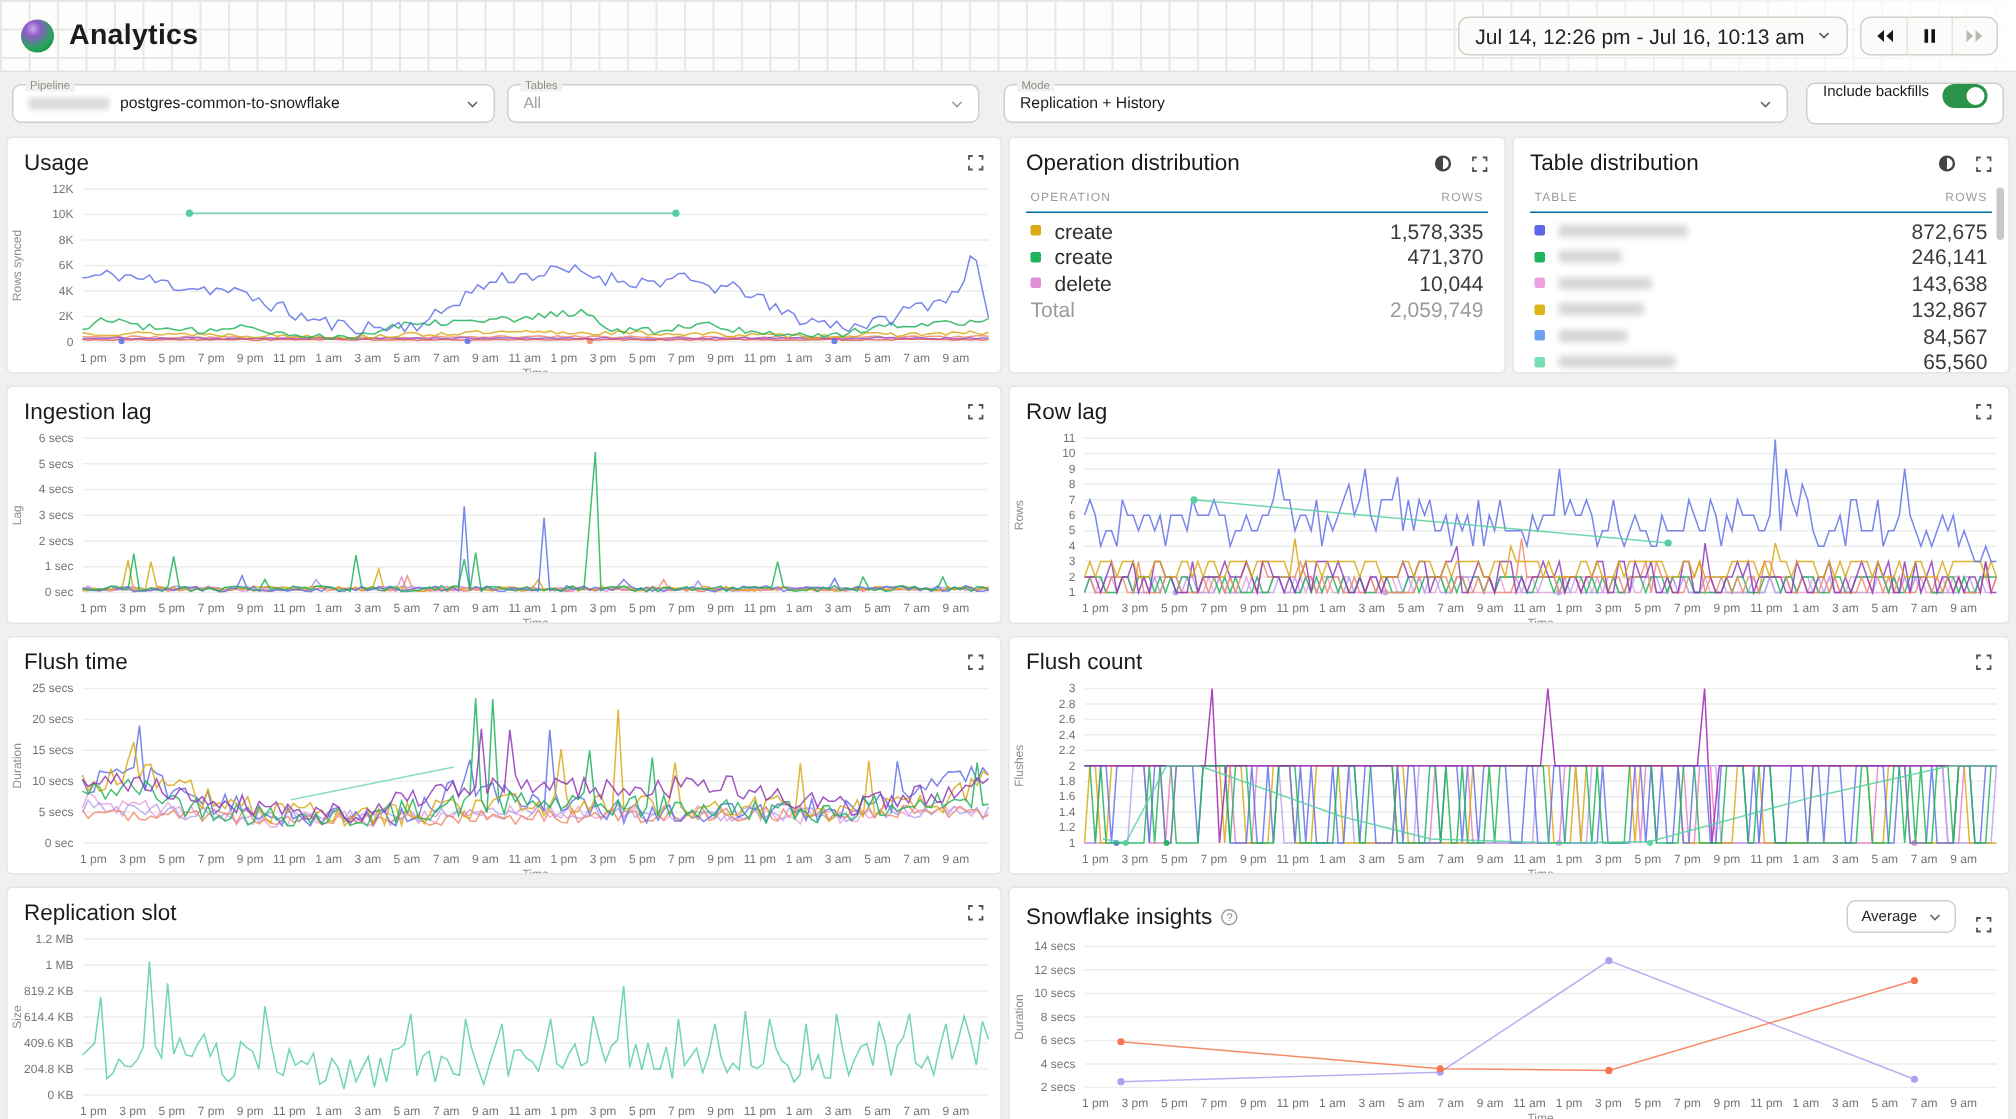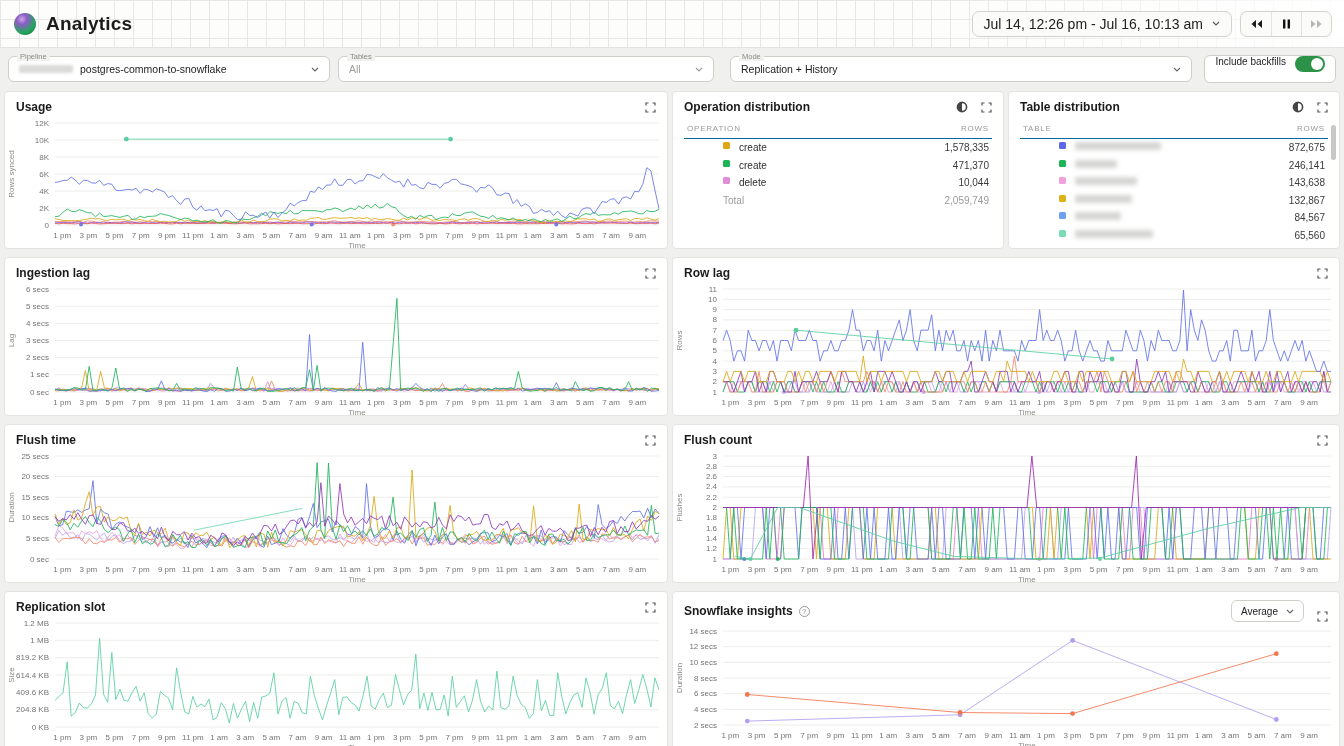--- a/index.html
+++ b/index.html
@@ -25,49 +25,49 @@
     background:#fbfbf9; border:1px solid #d2d2cd; border-radius:7px; font-size:14px; color:#222; cursor:pointer;}
   .media{ display:flex; height:26px; border:1px solid #d2d2cd; border-radius:7px; background:#fbfbf9; overflow:hidden; }
   .media button{ width:30px; border:none; background:transparent; display:flex; align-items:center; justify-content:center; cursor:pointer; }
   .media button + button{ border-left:1px solid #e3e3df; }
 
   
   .filters{ display:flex; align-items:center; gap:8px; padding:7px 8px 8px; }
   .sel{ position:relative; height:26px; background:#fff; border:1px solid #cfcfca; border-radius:6px;
     display:flex; align-items:center; padding:0 10px; font-size:10.5px; cursor:pointer; }
   .sel .flabel{ position:absolute; top:-5px; left:8px; font-size:7.5px; color:#8a8a86; background:#f0f0ee; padding:0 3px; }
-  .sel-pipeline{ width:322px; } .sel-tables{ width:376px; margin-right:8px; } .sel-mode{ flex:1; }
+  .sel-pipeline{ width:322px; } .sel-tables{ width:315px; margin-right:8px; } .sel-mode{ flex:1; }
   .muted{ color:#9e9e9a; }
   .chev{ margin-left:auto; padding-left:10px; display:flex; }
   .redact{ display:inline-block; width:54px; height:8px; background:#dadad8; border-radius:2px; filter:blur(1.6px); margin-right:7px; }
   .backfills-pill{ display:flex; align-items:flex-start; gap:9px; height:28px; padding:0 10px; margin-left:4px;
     background:#fff; border:1px solid #cfcfca; border-radius:6px; font-size:10px; cursor:pointer; }
   .toggle{ width:30px; height:16px; border-radius:9px; background:#2b9348; position:relative; }
   .toggle .knob{ position:absolute; right:2px; top:2px; width:12px; height:12px; border-radius:50%; background:#fff; }
 
   
   .grid{ padding:0 4px 4px; display:flex; flex-direction:column; gap:8px; }
   .row{ display:flex; gap:4px; }
   .panel{ background:#fff; border:1px solid #e4e4e1; border-radius:4px; display:flex; flex-direction:column;
     position:relative; overflow:hidden; }
   .h1{ height:158px; } .h2{ height:159px; } .h3{ height:160px; }
   .w-usage{ width:664px; } .w-dist{ width:332px; } .w-left{ width:664px; } .w-right{ width:668px; }
   .phead{ display:flex; align-items:center; padding:8px 11px 2px; }
-  .phead h2{ font-size:12px; font-weight:700; color:#1b1b1b; }
+  .phead h2{ font-size:15px; font-weight:400; color:#1b1b1b; }
   .hicons{ margin-left:auto; display:flex; align-items:flex-end; gap:13px; }
   .iconbtn{ background:none; border:none; display:flex; cursor:pointer; padding:0; }
   .plot{ flex:1; position:relative; }
   svg text{ font-family:"Liberation Sans", sans-serif; }
   .yt,.xt{ font-size:8px; fill:#757573; } .al{ font-size:8px; fill:#8c8c8a; }
 
   
   .dth{ display:flex; justify-content:space-between; margin:4px 11px 0; padding:4px 3px 5px;
     font-size:8px; letter-spacing:.8px; color:#9a9a97; border-bottom:1px solid #0369a1; }
   .dbody{ padding:3px 14px 0; }
-  .drow{ display:flex; height:17.5px; font-size:10px; color:#2e2e2e;margin-left:36px; }
+  .drow{ display:flex; align-items:center; height:17.5px; font-size:14px; color:#2e2e2e; }
   .sq{ width:7px; height:7px; border-radius:1.5px; margin-right:9px; flex:none; }
   .drow .v{ margin-left:auto; color:#3a3a3a; }
   .trow{ color:#9b9b98; } .trow .v{ color:#9b9b98; }
   .blurbar{ height:8px; background:#d5d5d3; border-radius:2px; filter:blur(2px); }
   .scrollthumb{ position:absolute; right:3px; top:33px; width:5px; height:35px; background:#c8c8c6; border-radius:3px; }
 
   .avg-select{ display:flex; align-items:center; gap:8px; height:22px; padding:0 9px; background:#fff;
     border:1px solid #cfcfca; border-radius:6px; font-size:10px; color:#222; cursor:pointer; }
   .help{ width:11px; height:11px; border:1px solid #9a9a97; border-radius:50%; color:#8a8a86;
     font-size:7.5px; display:inline-flex; align-items:center; justify-content:center; margin-left:6px; }

